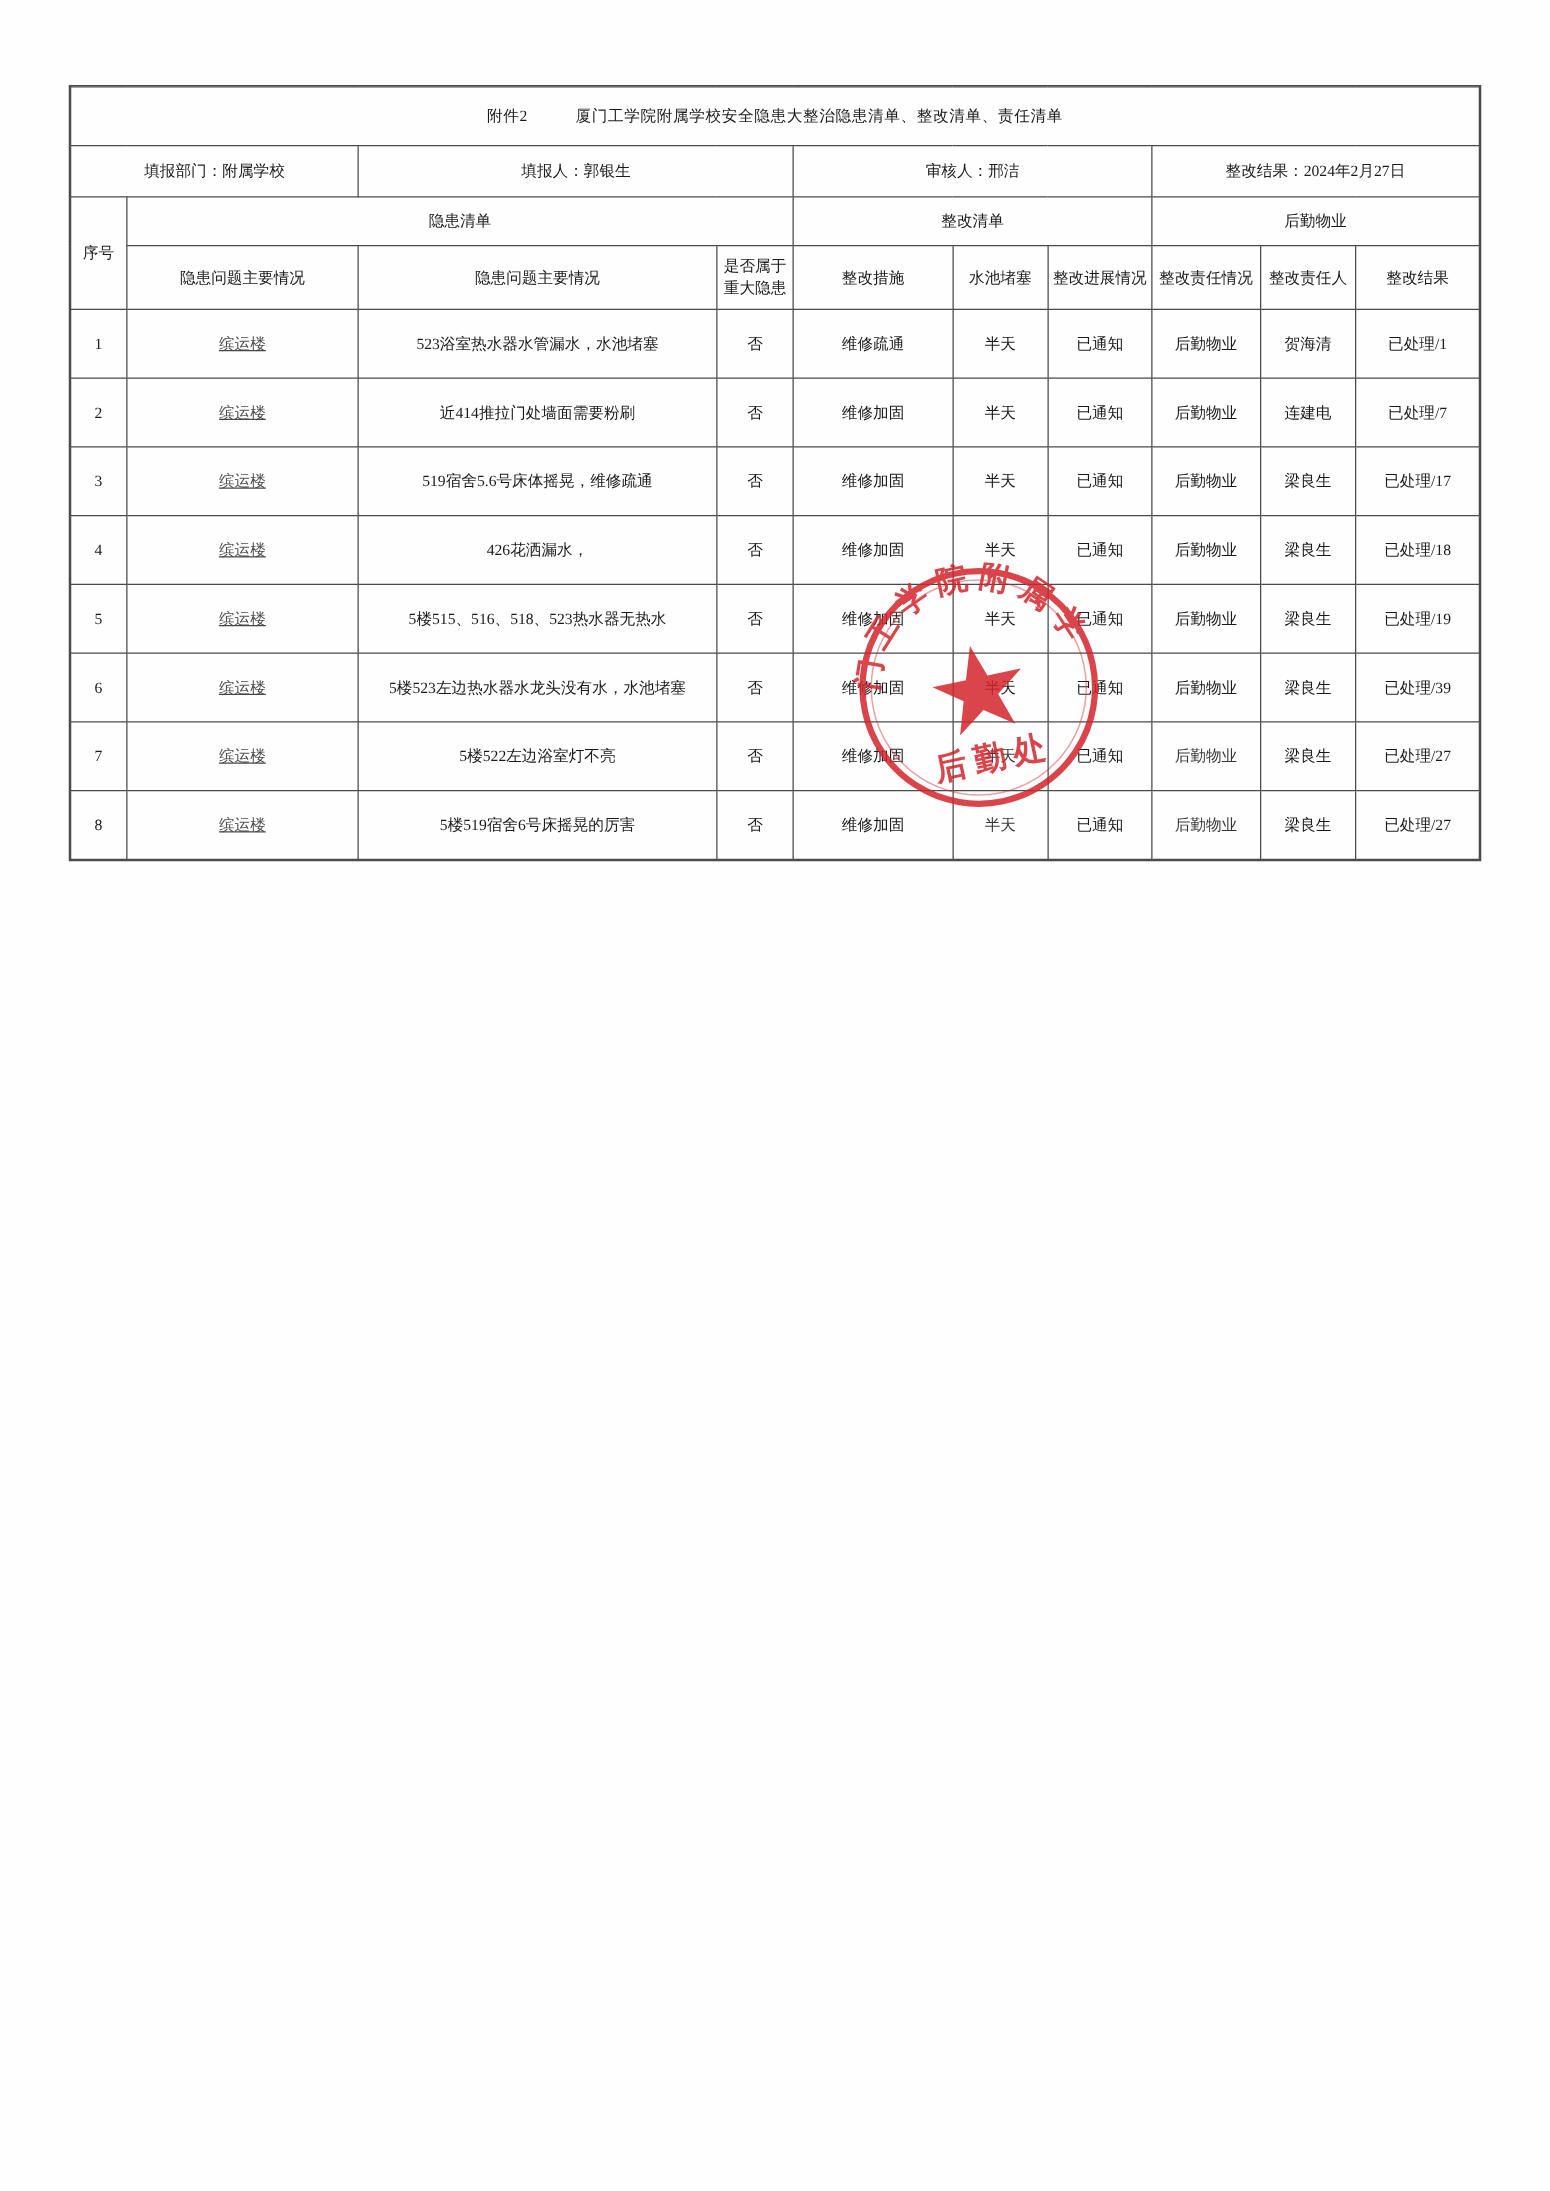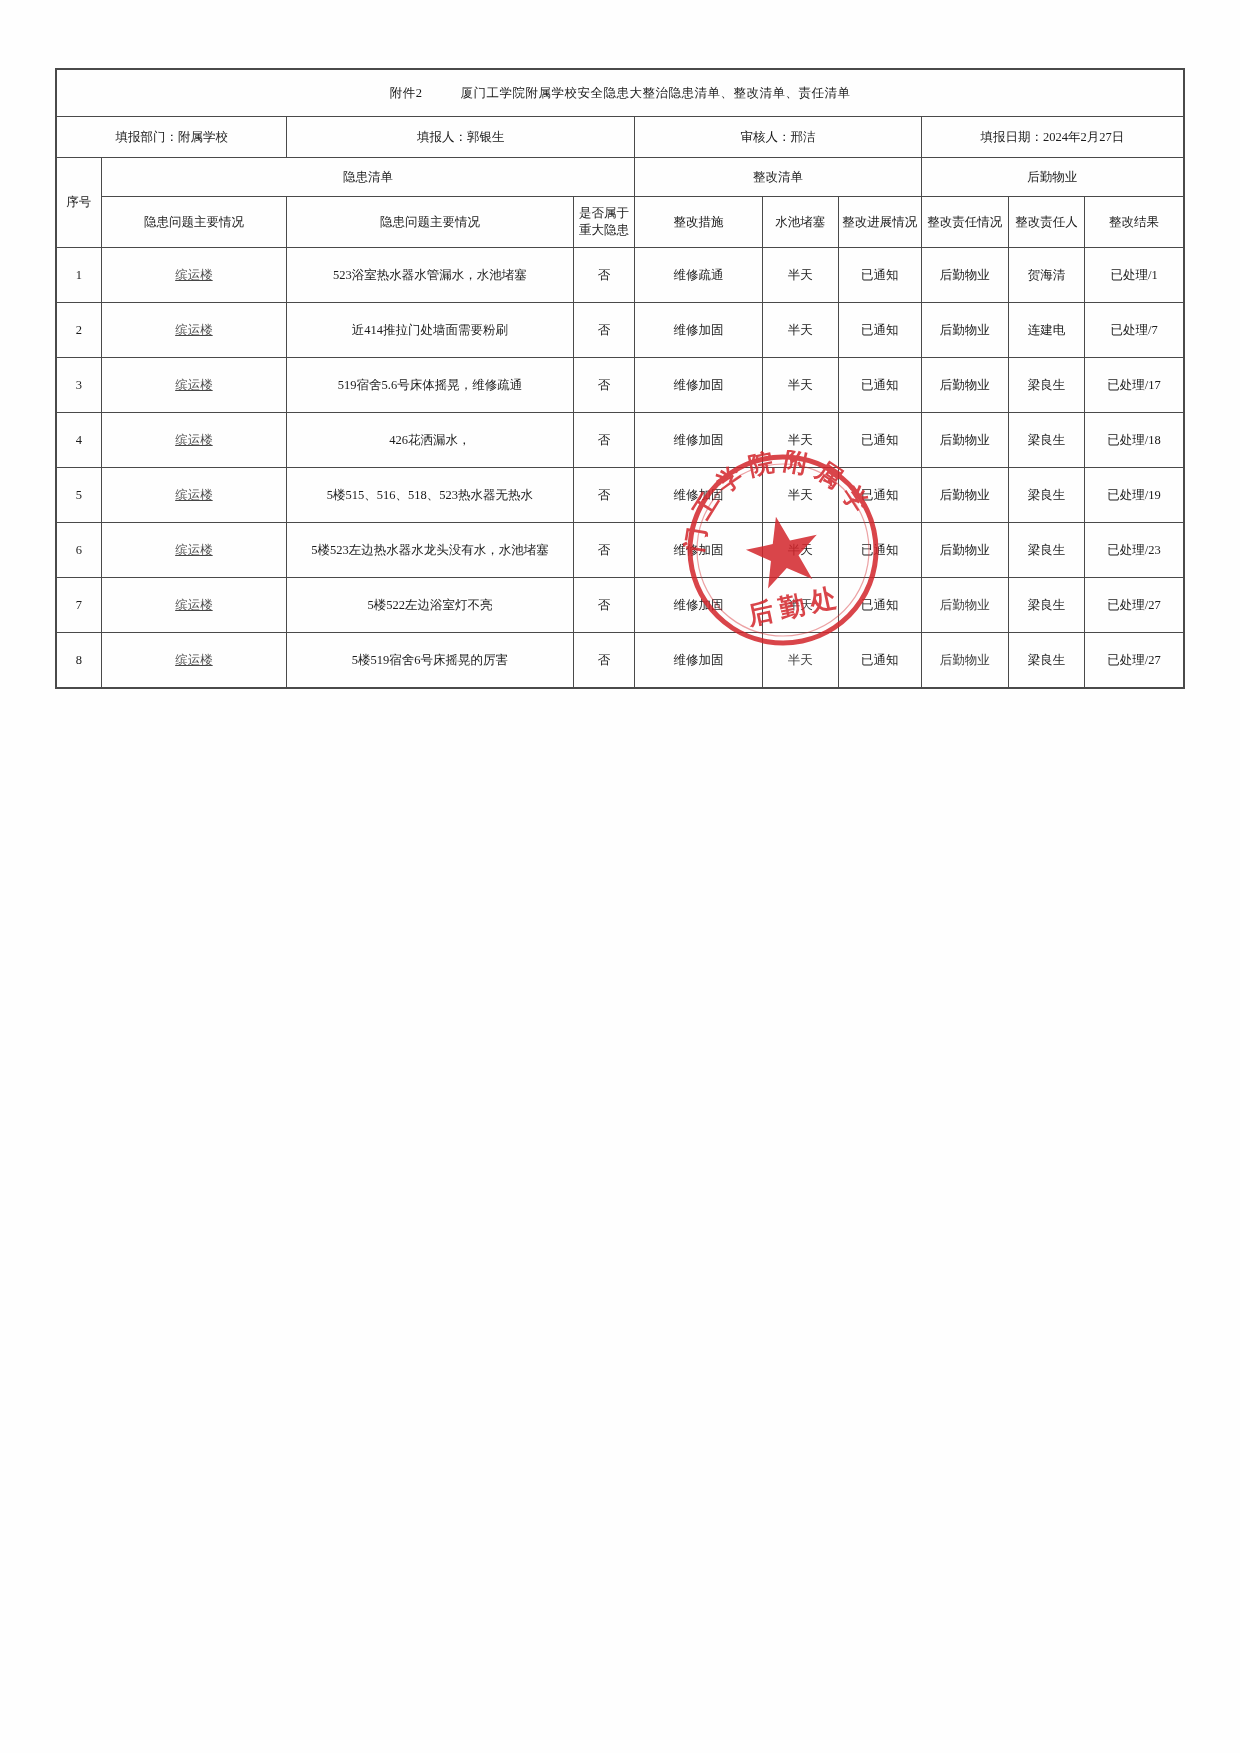--- a/index.html
+++ b/index.html
@@ -136,21 +136,21 @@
         <tr class="title-row">
           <td colspan="10">
             <span class="title-inner title-tag">附件2</span><span class="title-inner">厦门工学院附属学校安全隐患大整治隐患清单、整改清单、责任清单</span>
           </td>
         </tr>
 
         <tr class="meta-row">
           <td colspan="2">填报部门：附属学校</td>
           <td colspan="2">填报人：郭银生</td>
           <td colspan="3">审核人：邢洁</td>
-          <td colspan="3">填报日期：2024年2月27日</td>
+          <td colspan="3">整改结果：2024年2月27日</td>
         </tr>
 
         <tr class="group-row">
           <td rowspan="2" class="seq-head">序号</td>
           <td colspan="3">隐患清单</td>
           <td colspan="3">整改清单</td>
           <td colspan="3">后勤物业</td>
         </tr>
 
         <tr class="head-row">
@@ -233,21 +233,21 @@
         <tr class="data-row">
           <td>6</td>
           <td class="unit-cell fainter">缤运楼</td>
           <td class="desc-cell">5楼523左边热水器水龙头没有水，水池堵塞</td>
           <td>否</td>
           <td>维修加固</td>
           <td>半天</td>
           <td>已通知</td>
           <td>后勤物业</td>
           <td>梁良生</td>
-          <td>已处理/23</td>
+          <td>已处理/39</td>
         </tr>
 
         <tr class="data-row">
           <td>7</td>
           <td class="unit-cell fainter">缤运楼</td>
           <td class="desc-cell">5楼522左边浴室灯不亮</td>
           <td>否</td>
           <td>维修加固</td>
           <td class="faint">半天</td>
           <td>已通知</td>

